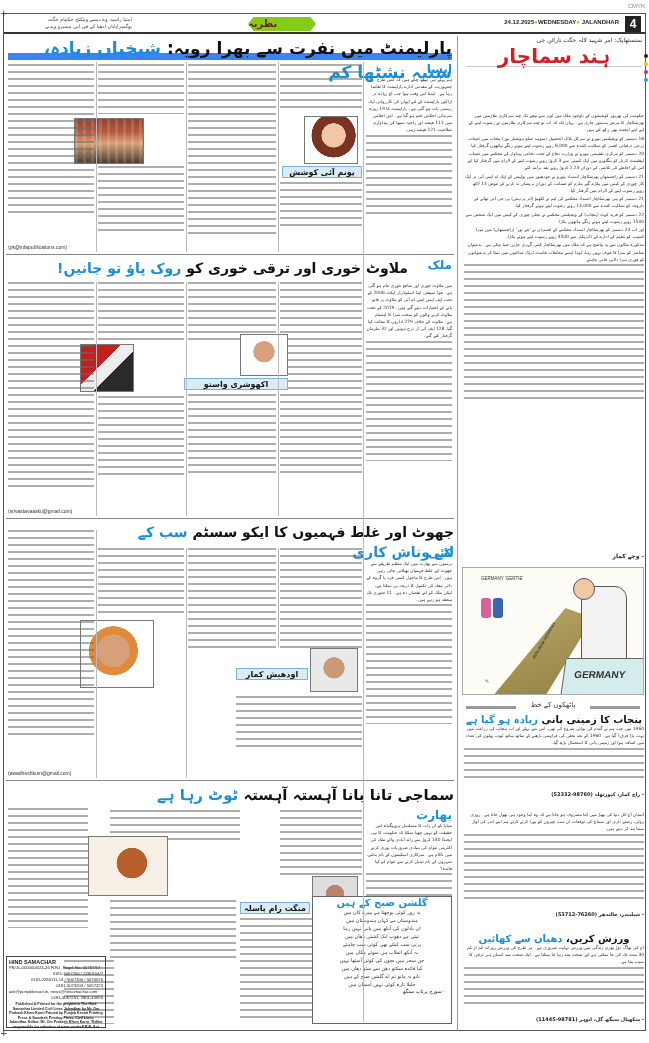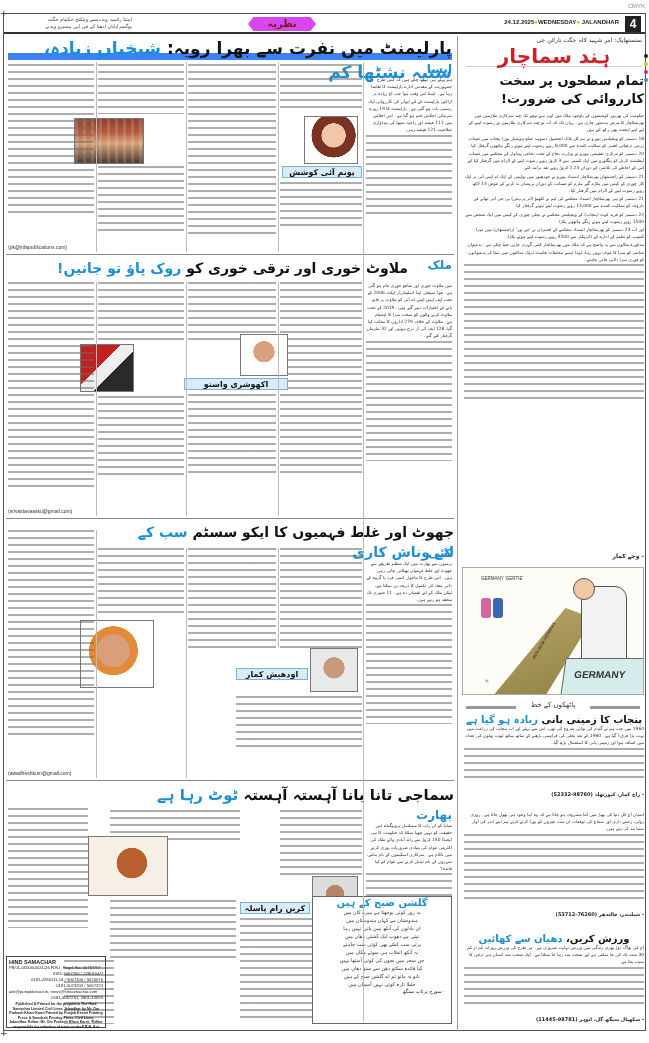--- a/index.html
+++ b/index.html
@@ -9,23 +9,23 @@
   .abs { position: absolute; }
   .rtl { direction: rtl; text-align: right; }
 
   
   .cmyk { top: 3px; right: 4px; font-size: 6px; color: #888; font-family: "Liberation Sans", sans-serif; }
   .frame { left: 3px; top: 13px; width: 643px; height: 1018px; border: 1px solid #555; }
 
   
   .topstrip { left: 4px; top: 14px; width: 641px; height: 20px; border-bottom: 2px solid #333; }
   .slogan { left: 8px; top: 2px; width: 120px; font-size: 5px; line-height: 7px; color: #444; }
-  .section-tag { left: 244px; top: 3px; width: 68px; height: 14px; background: #d946ef;
+  .section-tag { left: 244px; top: 3px; width: 68px; height: 14px; background: #84cc16;
     clip-path: polygon(8% 0, 92% 0, 100% 50%, 92% 100%, 8% 100%, 0 50%);
-    text-align: center; font-size: 10px; font-weight: bold; color: #6a1d1d; line-height: 14px; }
+    text-align: left; font-size: 10px; font-weight: bold; color: #6a1d1d; line-height: 14px; }
   .dateline { right: 26px; top: 5px; font-size: 6px; font-weight: bold; font-family: "Liberation Sans", sans-serif; color: #222; }
   .dateline .dot { color: #e2b400; }
   .page-no { right: 4px; top: 2px; width: 16px; height: 16px; background: #222; color: #fff;
     font-size: 12px; font-weight: bold; text-align: center; line-height: 16px; font-family: "Liberation Sans", sans-serif; }
 
   
   .rightcol { left: 457px; top: 36px; width: 188px; height: 995px; border-left: 1px solid #999; }
   .founder { left: 8px; top: 0; width: 176px; font-size: 6px; color: #333; }
   .masthead { left: 8px; top: 9px; width: 176px; height: 22px; font-size: 20px; font-weight: bold;
     color: #d11f26; text-align: center; line-height: 22px; border-bottom: 1px solid #ccc; }
@@ -105,21 +105,20 @@
   <div class="abs dateline">
     <span>24.12.2025</span><span class="dot">●</span><span>WEDNESDAY</span><span class="dot">●</span> <span>JALANDHAR</span>
   </div>
   <div class="abs page-no">4</div>
 </div>
 
 <div class="abs rightcol">
   <div class="abs founder rtl">سنستھاپک: امر شہید لالہ جگت نارائن جی</div>
   <div class="abs masthead">ہند سماچار</div>
   <div class="abs editorial-title rtl">
-    <div>تمام سطحوں پر سخت کارروائی کی ضرورت!</div>
   </div>
 
   <div class="abs textblock rtl" style="left:6px;top:76px;width:180px;height:440px">
     <p>حکومت کی بھرپور کوششوں کے باوجود ملک میں اوپر سے نیچے تک چند سرکاری ملازمین میں بھرشٹاچار کا مرض بدستور جاری ہے۔ یہاں تک کہ اب تو چند سرکاری ملازمین نے رشوت لینے کے لیے اپنے ایجنٹ بھی رکھ لئے ہیں۔</p>
     <p>18 دسمبر کو ویجیلنس بیورو نے سرکل بلاک (تحصیل دسوہہ ضلع ہوشیار پور) پنجاب میں تعینات زرعی ترقیاتی افسر کو شکایت کنندہ سے 8,000 روپے رشوت لیتے ہوئے رنگے ہاتھوں گرفتار کیا۔</p>
     <p>20 دسمبر کو مرکزی تفتیشی بیورو نے وزارت دفاع کے تحت دفاعی پیداوار کے محکمے میں تعینات لیفٹیننٹ کرنل کو بنگلورو میں ایک کمپنی سے 3 کروڑ روپے رشوت لینے کے الزام میں گرفتار کیا اور اس کے احاطے کی تلاشی کے دوران 2.23 کروڑ روپے نقد برآمد کئے۔</p>
     <p>21 دسمبر کو راجستھان بھرشٹاچار انسداد بیورو نے جودھپور میں پولیس کے ایک اے ایس آئی پر ایک کار چوری کے کیس میں پکڑے گئے ملزم کو ضمانت کے دوران پریشان نہ کرنے کے عوض 13 لاکھ روپے رشوت لینے کے الزام میں گرفتار کیا۔</p>
     <p>21 دسمبر کو ہی بھرشٹاچار انسداد محکمے کی ٹیم نے لکھنؤ (اتر پردیش) پی جی آئی تھانے کے داروغہ کو شکایت کنندہ سے 13,000 روپے رشوت لیتے ہوئے گرفتار کیا۔</p>
     <p>22 دسمبر کو فرید کوٹ (پنجاب) کے ویجیلنس محکمے نے بجلی چوری کے کیس میں ایک شخص سے 1500 روپے رشوت لیتے ہوئے رنگے ہاتھوں پکڑا۔</p>
     <p>اور اب 23 دسمبر کو بھرشٹاچار انسداد محکمے کے افسران نے 'جے پور' (راجستھان) میں میرا کشیپ کو تعلیم کے ادارے کے ڈائریکٹر سے 4500 روپے رشوت لیتے ہوئے پکڑا۔</p>
@@ -238,21 +237,21 @@
 <div class="abs rtl" style="left:8px;top:784px;width:446px;font-size:15px;font-weight:bold;line-height:22px;color:#111">
   <span>سماجی تانا بانا آہستہ آہستہ </span><span class="blue">ٹوٹ رہا ہے</span>
 </div>
 <div class="abs kicker rtl" style="left:416px;top:808px;width:36px">بھارت</div>
 <div class="abs textblock rtl" style="left:366px;top:822px;width:86px;height:200px">
   <p>میڈیا کو ان رات کا مسلسل پروپیگنڈہ اس حقیقت کو نہیں چھپا سکتا کہ حکومت کا ہی ایجنڈا 140 کروڑ سے زائد آبادی والے ملک کی اکثریتی عوام کی بنیادی ضروریات پوری کرنے میں ناکام ہے۔ سرکاری اسکیموں کے نام بدلنے، شہروں کے نام تبدیل کرنے سے عوام کو کیا فائدہ؟</p>
     <div class="fake-lines" style="height:130px"></div>
 </div>
 <div class="abs fake-lines" style="left:280px;top:810px;width:82px;height:66px"></div>
 <div class="abs photo old-man" style="left:312px;top:876px;width:46px;height:40px"></div>
-<div class="abs byline rtl" style="left:240px;top:902px;width:70px;height:12px;line-height:12px">کریں رام پاسلہ</div>
+<div class="abs byline rtl" style="left:240px;top:902px;width:70px;height:12px;line-height:12px">منگت رام پاسلہ</div>
 <div class="abs fake-lines" style="left:240px;top:918px;width:122px;height:100px"></div>
 <div class="abs fake-lines" style="left:110px;top:810px;width:130px;height:30px"></div>
 <div class="abs photo pot" style="left:88px;top:836px;width:80px;height:60px"></div>
 <div class="abs fake-lines" style="left:8px;top:808px;width:80px;height:120px"></div>
 <div class="abs fake-lines" style="left:110px;top:900px;width:126px;height:60px"></div>
 <div class="abs fake-lines" style="left:64px;top:960px;width:50px;height:64px"></div>
 
 <div class="abs poem-box" style="left:312px;top:896px;width:140px;height:128px">
   <div class="poem-title">گلشن صبح کے ہیں</div>
   <div class="poem-lines rtl" style="text-align:center">

